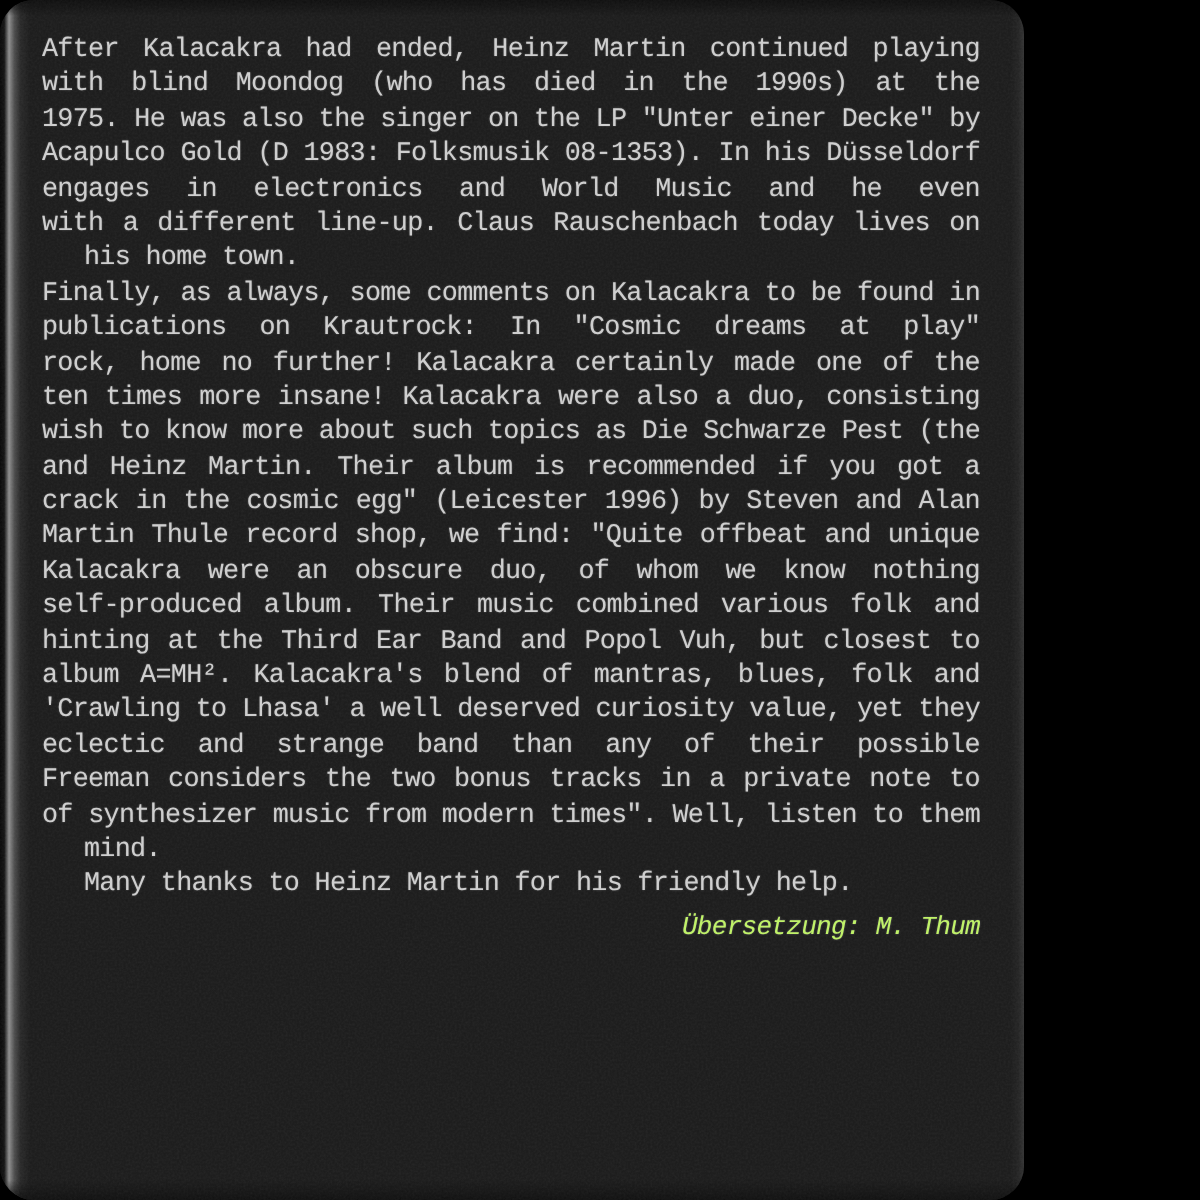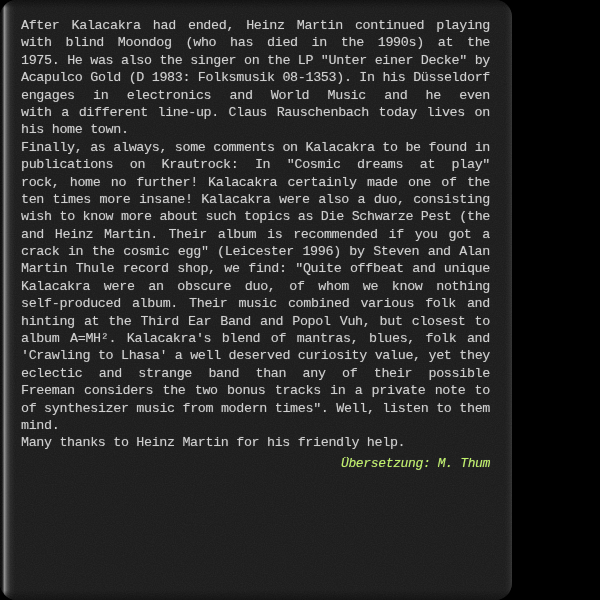--- a/index.html
+++ b/index.html
@@ -16,21 +16,21 @@
   .edge-top{position:absolute;left:0;right:0;top:0;height:8px;z-index:1;
     background:linear-gradient(180deg,#0c0c0c,rgba(25,25,25,0));}
   .edge-bottom{position:absolute;left:0;right:0;bottom:0;height:10px;z-index:1;
     background:linear-gradient(0deg,#0e0e0e,rgba(25,25,25,0));}
   .text{
     position:absolute;left:21px;right:22px;top:17px;z-index:2;
     color:#cdcdcd;font-size:13.4px;line-height:17.4px;letter-spacing:-0.35px;
     text-shadow:0 0 1px rgba(225,225,225,0.35);
   }
   .line{text-align:justify;text-align-last:justify;height:17.4px;overflow:hidden;white-space:normal;}
-  .line.para-end{text-align-last:left;}
+  .line.para-end{text-align-last:left;margin-left:21px;}
   .credit{margin-top:3px;height:17.4px;text-align:right;font-style:italic;font-size:13px;color:#bef264;}
   .grain{position:absolute;inset:0;z-index:3;mix-blend-mode:screen;opacity:.45;pointer-events:none;}
 </style>
 </head>
 <body>
 
 <div class="page">
   <div class="edge-left"></div>
   <div class="edge-right"></div>
   <div class="edge-top"></div>

